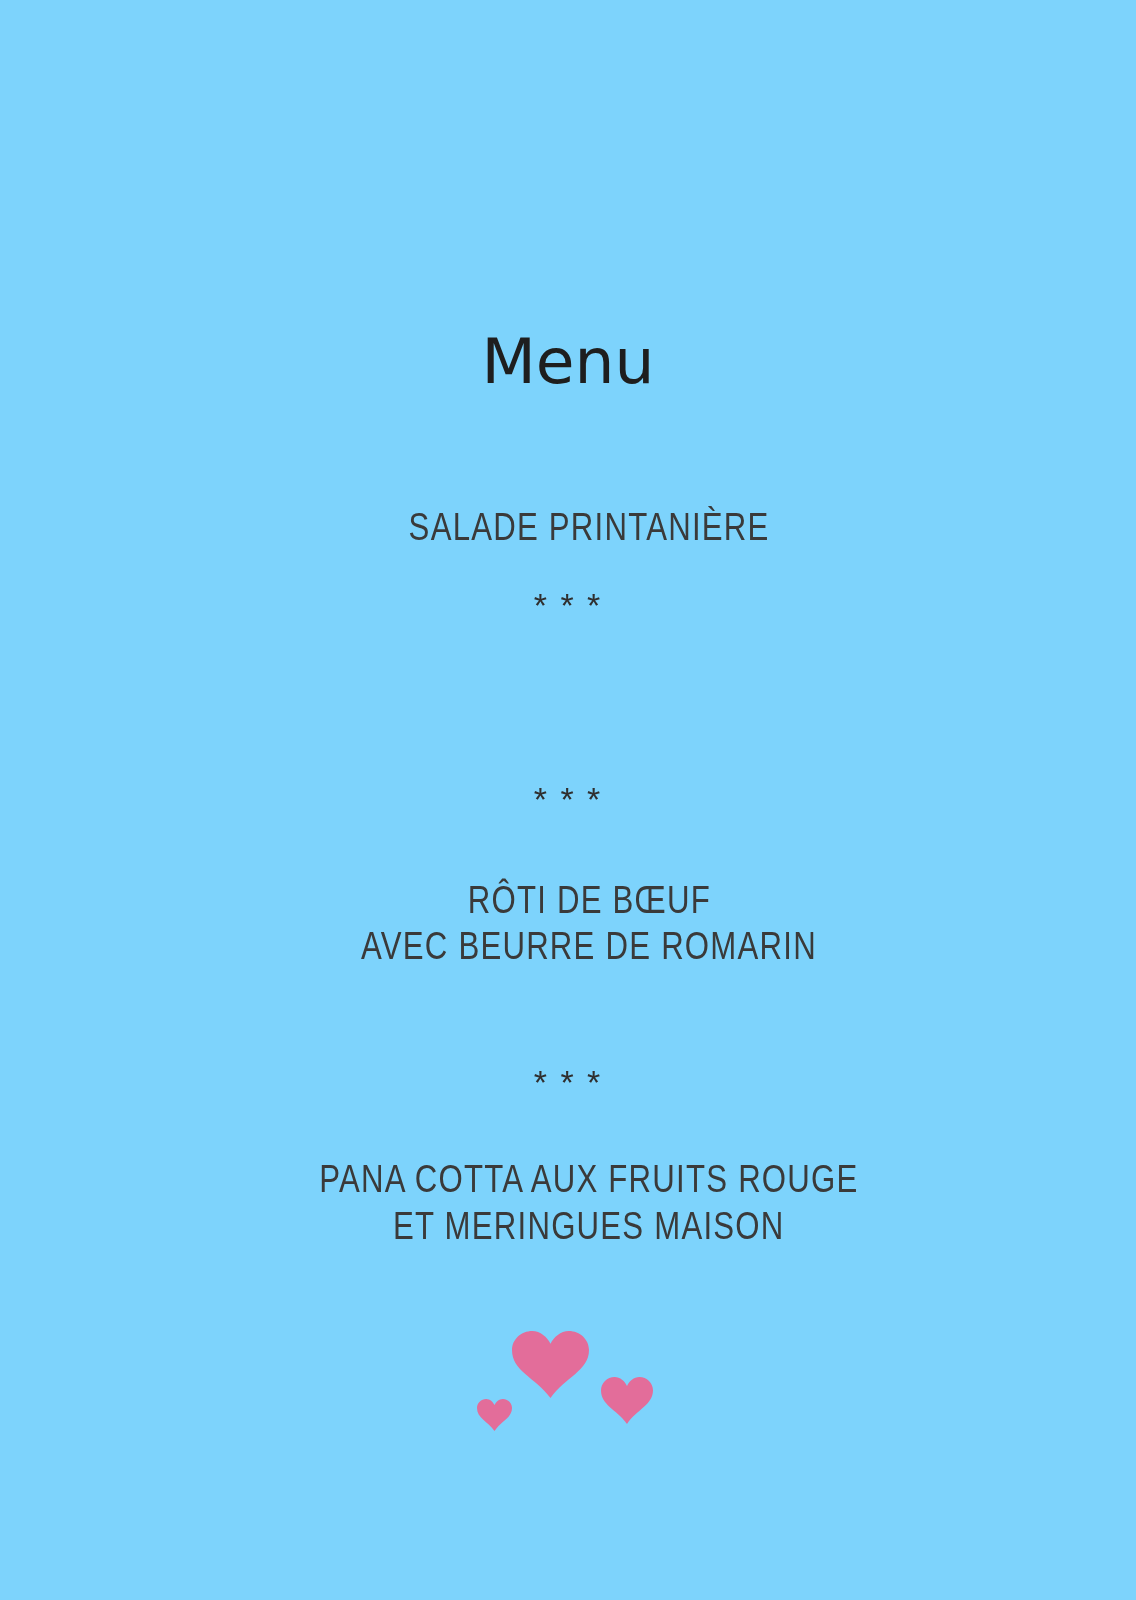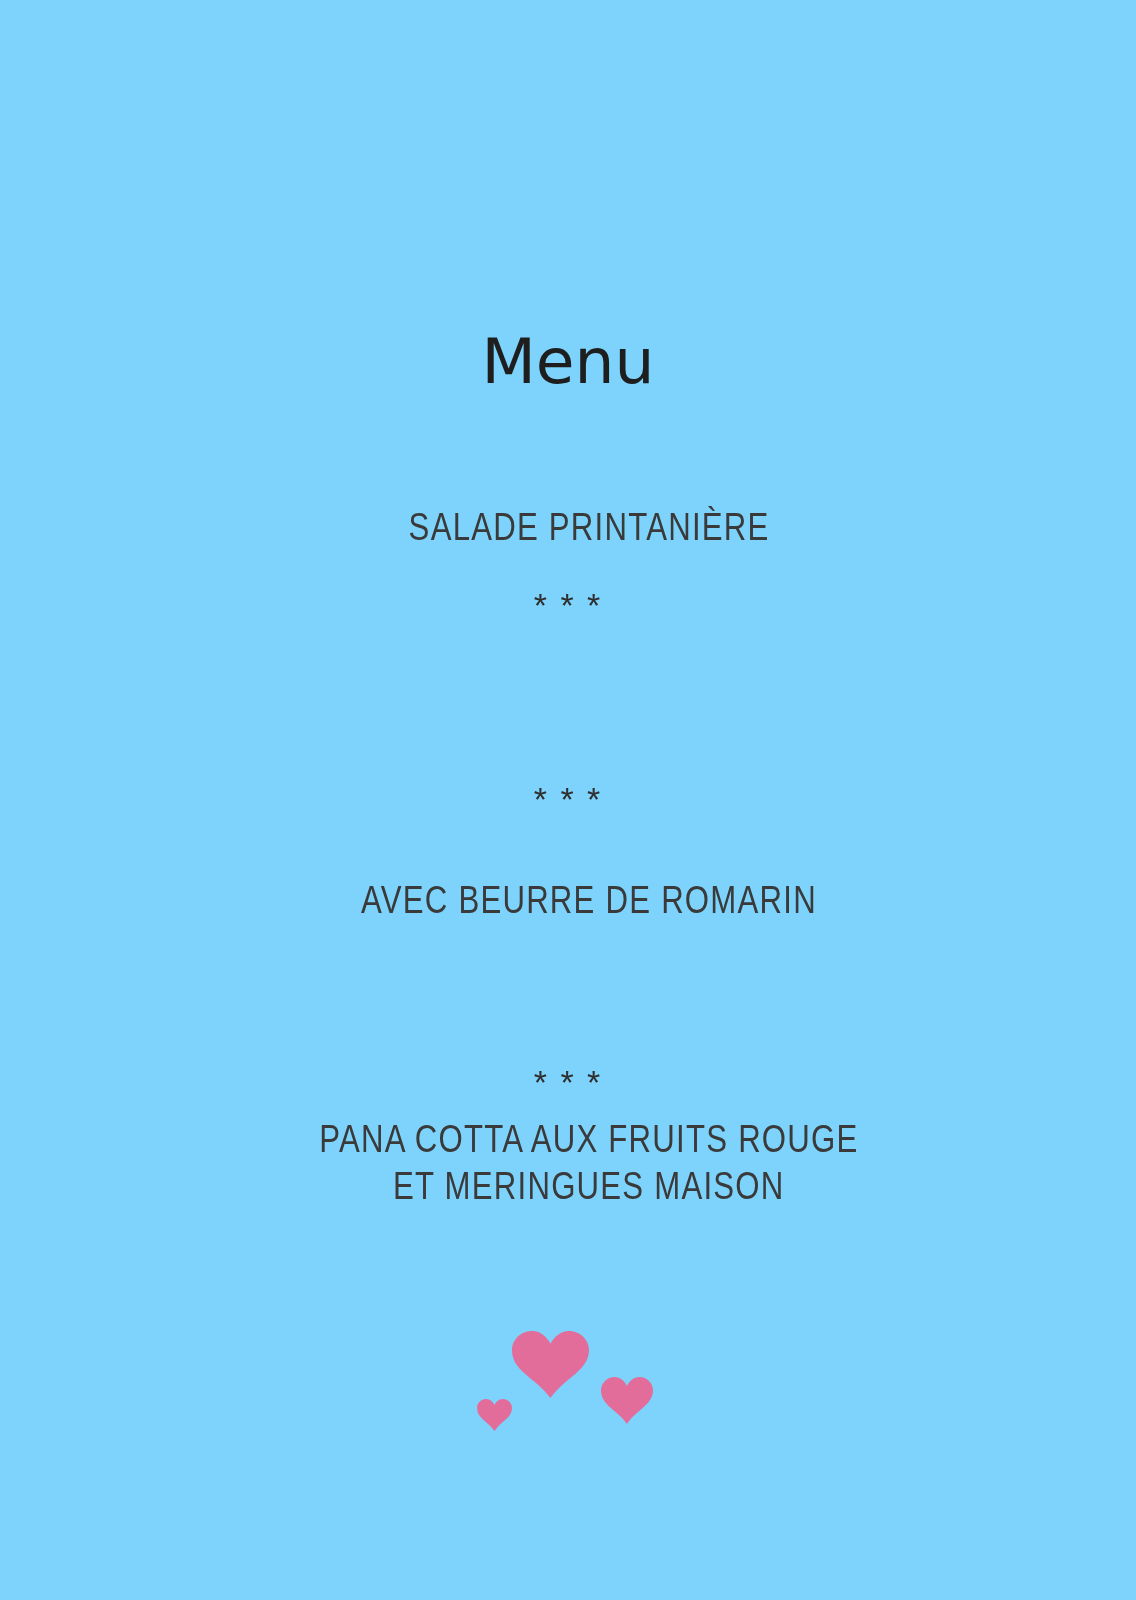--- a/index.html
+++ b/index.html
@@ -45,21 +45,21 @@
   }
   .squeeze {
     display: inline-block;
     transform: scaleX(0.82);
     transform-origin: 50% 50%;
     white-space: nowrap;
   }
   .course-starter { top: 504px; }
   .course-soup    { top: 695px; }
   .course-main    { top: 877px; }
-  .course-dessert { top: 1116px; text-decoration: underline; }
+  .course-dessert { top: 1156px; text-decoration: underline; }
   .course-dessert .course-line { line-height: 47px; }
   .separator {
     position: absolute;
     left: 0;
     right: 0;
     font-size: 34px;
     line-height: 40px;
     letter-spacing: 2px;
     color: #2f2f2f;
   }
@@ -84,20 +84,21 @@
   <div class="course course-starter">
     <div class="course-line"><span class="squeeze">SALADE PRINTANIÈRE</span></div>
   </div>
 
   <div class="separator separator-1">* * *</div>
 
 
   <div class="separator separator-2">* * *</div>
 
   <div class="course course-main">
+    <div class="course-line"><span class="squeeze">RÔTI DE BŒUF</span></div>
     <div class="course-line"><span class="squeeze">AVEC BEURRE DE ROMARIN</span></div>
   </div>
 
   <div class="separator separator-3">* * *</div>
 
   <div class="course course-dessert">
     <div class="course-line"><span class="squeeze">PANA COTTA AUX FRUITS ROUGE</span></div>
     <div class="course-line"><span class="squeeze">ET MERINGUES MAISON</span></div>
   </div>
 

